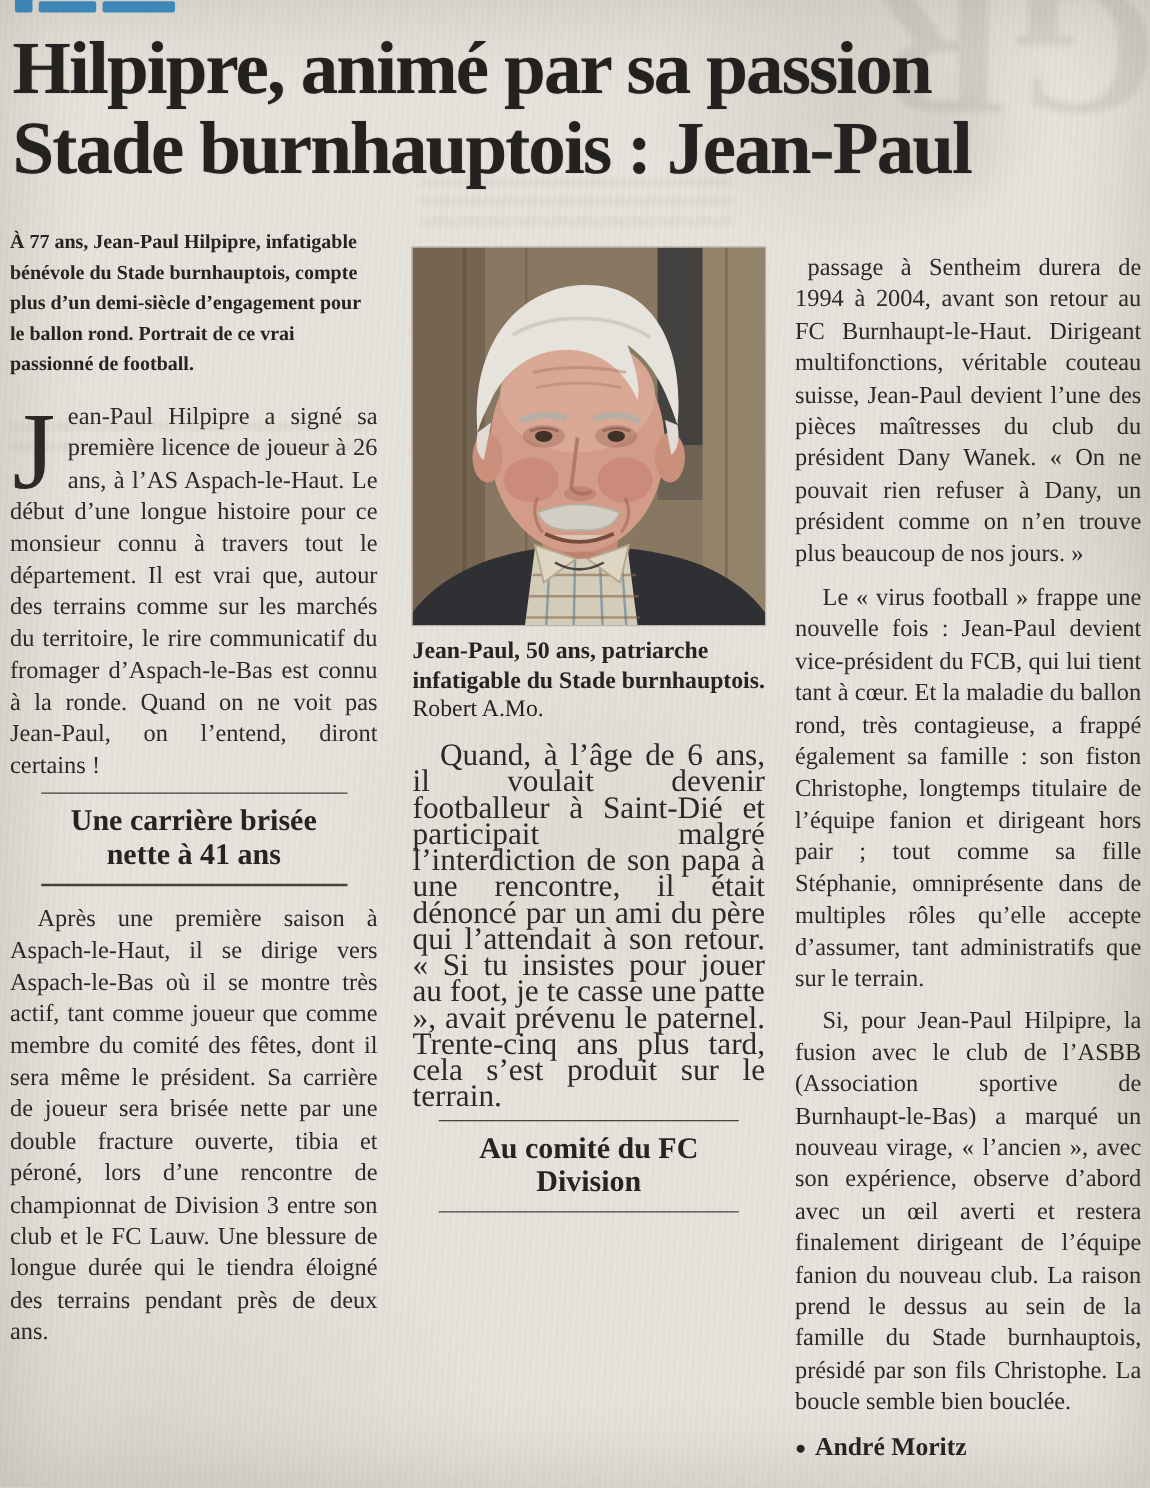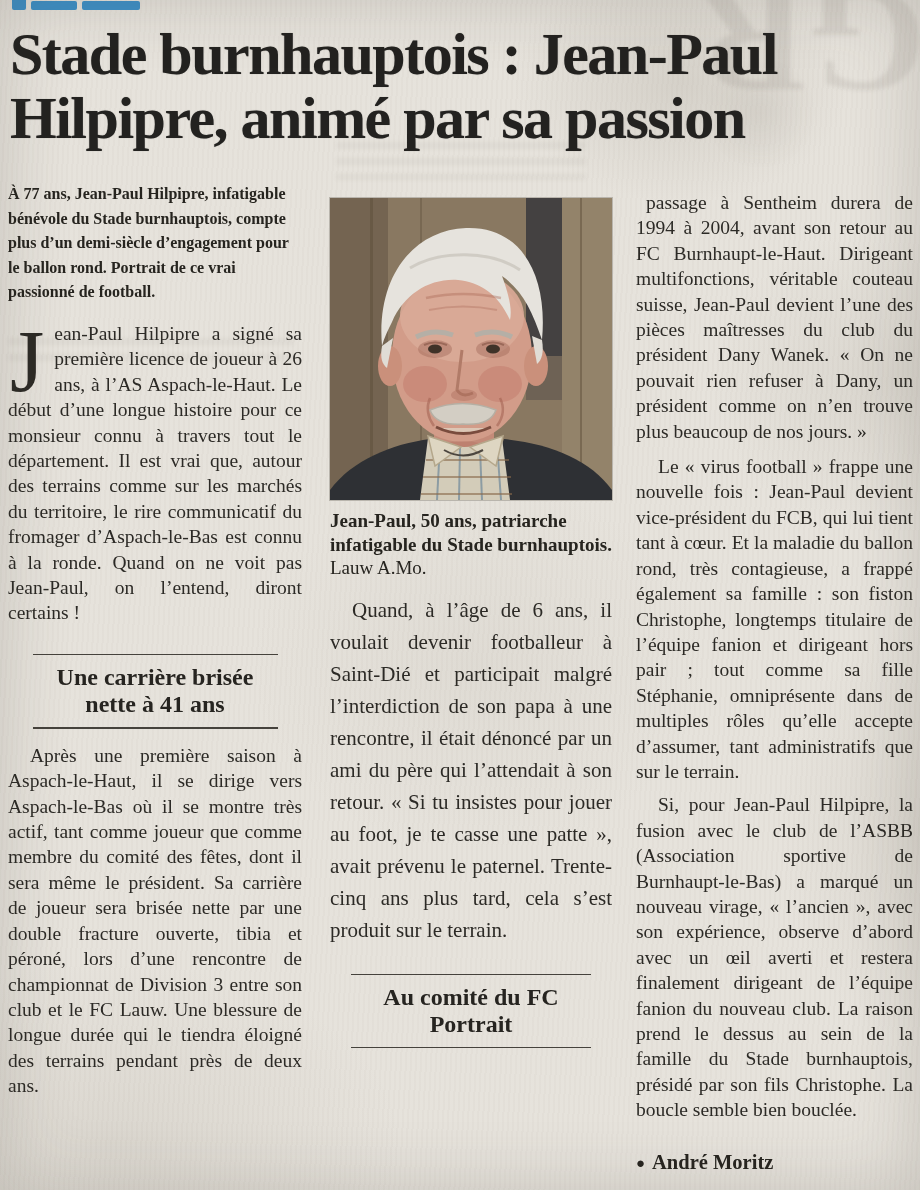--- a/index.html
+++ b/index.html
@@ -38,62 +38,62 @@
   
   .headline{position:absolute;left:10px;top:22px;width:905px;margin:0;
     font-weight:bold;font-size:60px;line-height:64px;letter-spacing:-1.5px;color:#232220;
     text-shadow:0 0 1px rgba(35,34,32,0.35);}
   
   .col{position:absolute;}
   .col-left{left:8px;top:182px;width:294px;}
   .col-mid{left:330px;top:198px;width:282px;}
   .col-right{left:636px;top:190px;width:277px;}
   p{margin:0;}
-  .body-text{font-size:19.5px;line-height:25.4px;text-align:justify;color:#2c2a26;}
-  .col-mid .body-text{font-size:21px;line-height:32px;}
+  .body-text{font-size:19.5px;line-height:25.4px;text-align:justify;color:#2c2a26;margin-top:12px;}
+  .col-mid .body-text{font-size:25px;line-height:21px;}
   .indent{text-indent:22px;}
   .indent-sm{text-indent:10px;}
   .mt{margin-top:14px;}
   .lede{font-weight:bold;font-size:16px;line-height:24.6px;text-align:left;color:#26241f;}
   .para1{margin-top:16px;}
   .dropcap{float:left;font-size:88px;line-height:70px;padding:6px 10px 0 2px;color:#2c2a26;}
-  .subhead-block{margin-top:28px;}
+  .subhead-block{margin-top:8px;}
   .rule{border:0;border-top:1.5px solid #45423c;width:245px;margin:0 auto;}
   .rule-thick{border-top:2.5px solid #45423c;}
   .subhead{margin:9px auto;font-weight:bold;font-size:24px;line-height:27px;text-align:center;color:#262420;}
   .sh1{width:235px;}
   .sh2{width:185px;}
   .col-mid .rule{width:240px;}
   
   .photo-frame{width:282px;height:302px;background:#8b7a64;outline:1px solid #b9b5ad;
     box-shadow:0 0 0 1px rgba(70,60,45,0.25) inset;}
   .photo-frame svg{display:block;}
   .caption{margin-top:9px;font-weight:bold;font-size:19px;line-height:23.5px;color:#26241f;}
   .credit{font-weight:normal;}
   
-  .byline{margin-top:28px;font-weight:bold;font-size:20.5px;color:#26241f;}
+  .byline{margin-top:12px;font-weight:bold;font-size:20.5px;color:#26241f;}
   .byline .bullet{font-size:15px;margin-right:7px;vertical-align:1px;}
 </style>
 </head>
 <body>
 
 <div class="page">
 
   <div class="ghost-gr">GR</div>
   <div class="ghost-blob gb1"></div>
   <div class="ghost-blob gb2"></div>
   <div class="ghost-blob gb3"></div>
 
   <div class="kicker">
     <i class="k1"></i><i class="k2"></i><i class="k3"></i>
   </div>
 
   <h1 class="headline">
+    <div>Hilpipre, animé par sa passion</div>
     <div>Stade burnhauptois : Jean-Paul</div>
-    <div>Hilpipre, animé par sa passion</div>
   </h1>
 
   <div class="col col-left">
     <p class="lede">À 77 ans, Jean-Paul Hilpipre, infatigable bénévole du Stade burnhauptois, compte plus d’un demi-siècle d’engagement pour le ballon rond. Portrait de ce vrai passionné de football.</p>
     <p class="body-text para1"><span class="dropcap">J</span><span>ean-Paul Hilpipre a signé sa première licence de joueur à 26 ans, à l’AS Aspach-le-Haut. Le début d’une longue histoire pour ce monsieur connu à travers tout le département. Il est vrai que, autour des terrains comme sur les marchés du territoire, le rire communicatif du fromager d’Aspach-le-Bas est connu à la ronde. Quand on ne voit pas Jean-Paul, on l’entend, diront certains !</span></p>
     <div class="subhead-block">
       <div class="rule"></div>
       <h2 class="subhead sh1">Une carrière brisée nette à 41 ans</h2>
       <div class="rule rule-thick"></div>
     </div>
@@ -167,25 +167,25 @@
             <path d="M91,296 L182,296"></path>
         </g>
 
         <path d="M98,238 L131,249 L105,268 Z" fill="#e4ddca" stroke="#b8ab90" stroke-width="1.5"></path>
         <path d="M173,238 L140,249 L166,268 Z" fill="#e4ddca" stroke="#b8ab90" stroke-width="1.5"></path>
         <path d="M114,252 Q133,263 153,252" stroke="#4a4540" stroke-width="2" fill="none"></path>
         <rect width="282" height="302" fill="rgba(120,90,60,0.05)"></rect>
       </svg>
     </div>
     <p class="caption"><span>Jean-Paul, 50 ans, patriarche infatigable du Stade burnhauptois.</span>
-      <span class="credit">Lauw A.Mo.</span></p>
+      <span class="credit">Robert A.Mo.</span></p>
     <p class="body-text indent mt">Quand, à l’âge de 6 ans, il voulait devenir footballeur à Saint-Dié et participait malgré l’interdiction de son papa à une rencontre, il était dénoncé par un ami du père qui l’attendait à son retour. « Si tu insistes pour jouer au foot, je te casse une patte », avait prévenu le paternel. Trente-cinq ans plus tard, cela s’est produit sur le terrain.</p>
     <div class="subhead-block">
       <div class="rule"></div>
-      <h2 class="subhead sh2">Au comité du FC Portrait</h2>
+      <h2 class="subhead sh2">Au comité du FC Division</h2>
       <div class="rule"></div>
     </div>
   </div>
 
   <div class="col col-right">
     <p class="body-text indent-sm">passage à Sentheim durera de 1994 à 2004, avant son retour au FC Burnhaupt-le-Haut. Dirigeant multifonctions, véritable couteau suisse, Jean-Paul devient l’une des pièces maîtresses du club du président Dany Wanek. « On ne pouvait rien refuser à Dany, un président comme on n’en trouve plus beaucoup de nos jours. »</p>
     <p class="body-text indent" style="margin-top:10px">Le « virus football » frappe une nouvelle fois : Jean-Paul devient vice-président du FCB, qui lui tient tant à cœur. Et la maladie du ballon rond, très contagieuse, a frappé également sa famille : son fiston Christophe, longtemps titulaire de l’équipe fanion et dirigeant hors pair ; tout comme sa fille Stéphanie, omniprésente dans de multiples rôles qu’elle accepte d’assumer, tant administratifs que sur le terrain.</p>
     <p class="body-text indent" style="margin-top:8px">Si, pour Jean-Paul Hilpipre, la fusion avec le club de l’ASBB (Association sportive de Burnhaupt-le-Bas) a marqué un nouveau virage, « l’ancien », avec son expérience, observe d’abord avec un œil averti et restera finalement dirigeant de l’équipe fanion du nouveau club. La raison prend le dessus au sein de la famille du Stade burnhauptois, présidé par son fils Christophe. La boucle semble bien bouclée.</p>
     <p class="byline"><span class="bullet">●</span><span>André Moritz</span></p>
   </div>

